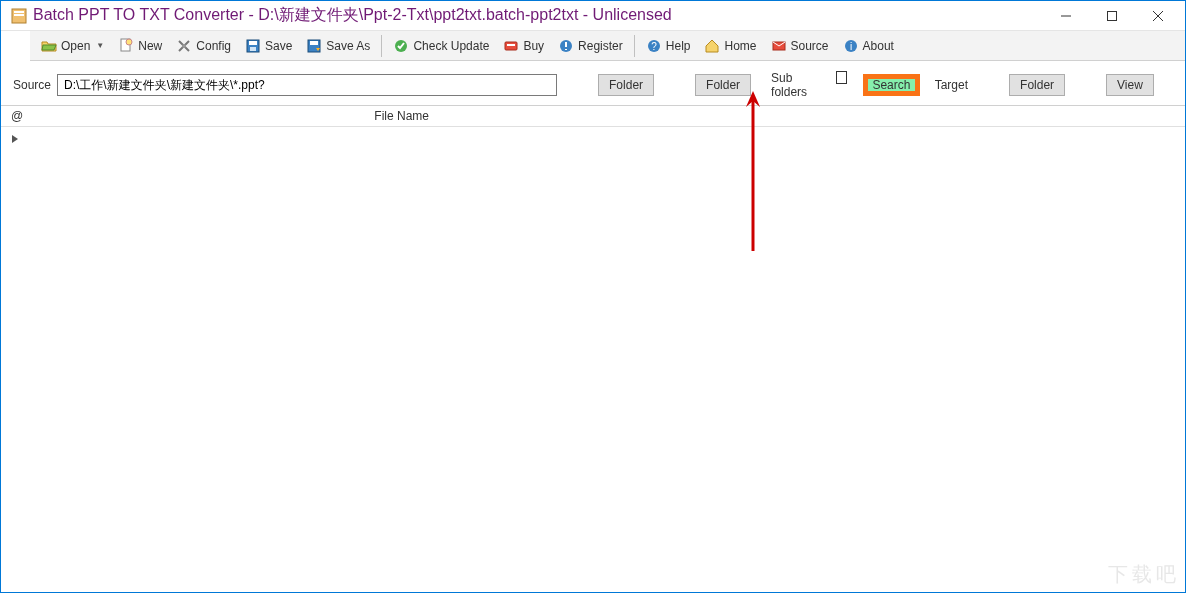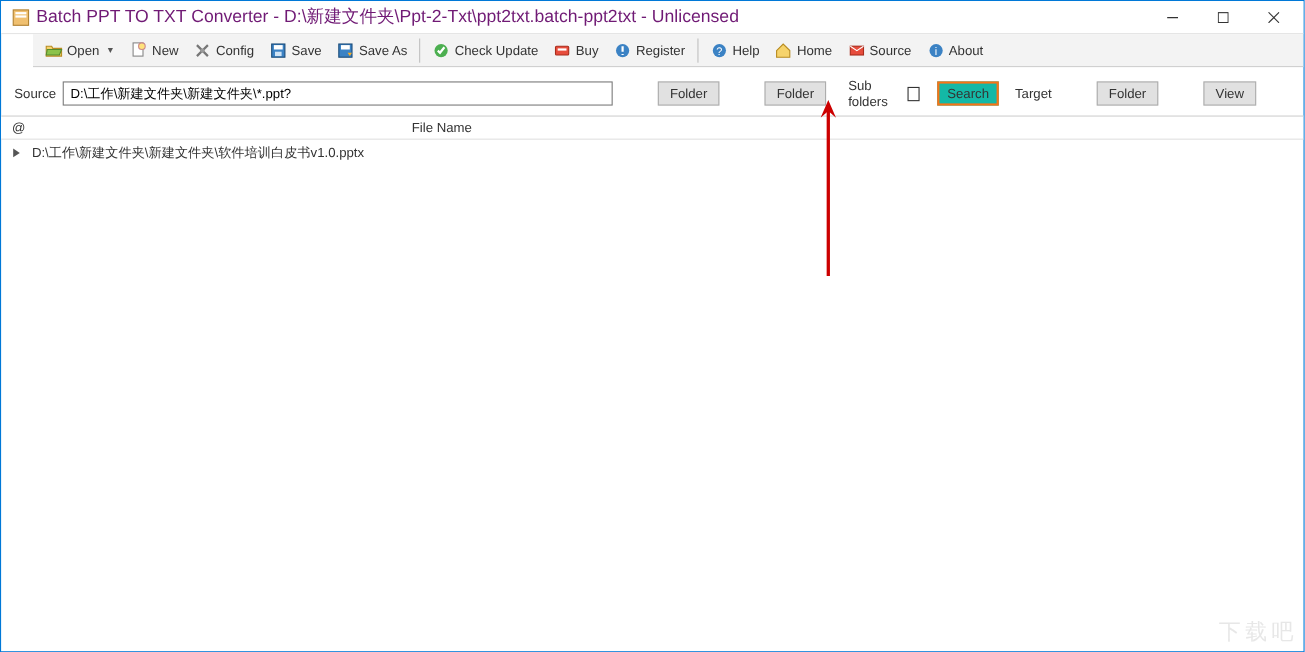--- a/index.html
+++ b/index.html
@@ -71,31 +71,31 @@
     background:#fff;
   }
   .small-btn {
     height:22px;
     padding:0 10px;
     background:#e1e1e1;
     border:1px solid #adadad;
     font-size:12px;
     display:flex; align-items:center; justify-content:center;margin-left:35px;
   }
-  .subfolders-label { margin-left:14px; display:flex; align-items:center; gap:4px; }
+  .subfolders-label { margin-left:14px; display:flex; align-items:flex-start; gap:16px; }
   .checkbox { width:13px; height:13px; border:1px solid #333; background:#fff; }
   .action-btn {
     height:22px;
     width:66px;
     background:#0ea5e9;
     border:1px solid #adadad;
     font-size:12px;
     display:flex; align-items:center; justify-content:center;
   }
-  .action-btn.highlight { border:2px solid #f97316; background:#14b8a6; }
+  .action-btn.highlight { border:5px solid #f97316; background:#86efac; }
   .list-header {
     display:flex;
     height:22px;
     border-top:1px solid #d0d0d0;
     border-bottom:1px solid #e0e0e0;
     background:#fff;
     align-items:center;
     font-size:12px;
     color:#333;
   }
@@ -278,21 +278,20 @@
   <div class="col-file">File Name</div>
 </div>
 
 <div>
   <div class="list-row">
     <div class="row-icon">
       <svg width="10" height="10" viewBox="0 0 10 10">
           <path d="M2 1l6 4-6 4z" fill="#555"></path>
         </svg>
     </div>
-    <div class="row-file">D:\工作\新建文件夹\新建文件夹\软件培训白皮书v1.0.pptx</div>
     <div class="row-result"></div>
   </div>
 </div>
 
 <div class="arrow-annotation">
   <svg width="14" height="160" viewBox="0 0 14 160">
     <path d="M7 160 L7 10" stroke="#c00" stroke-width="3"></path>
     <path d="M7 0 L0 16 L7 10 L14 16 Z" fill="#c00"></path>
   </svg>
 </div>

